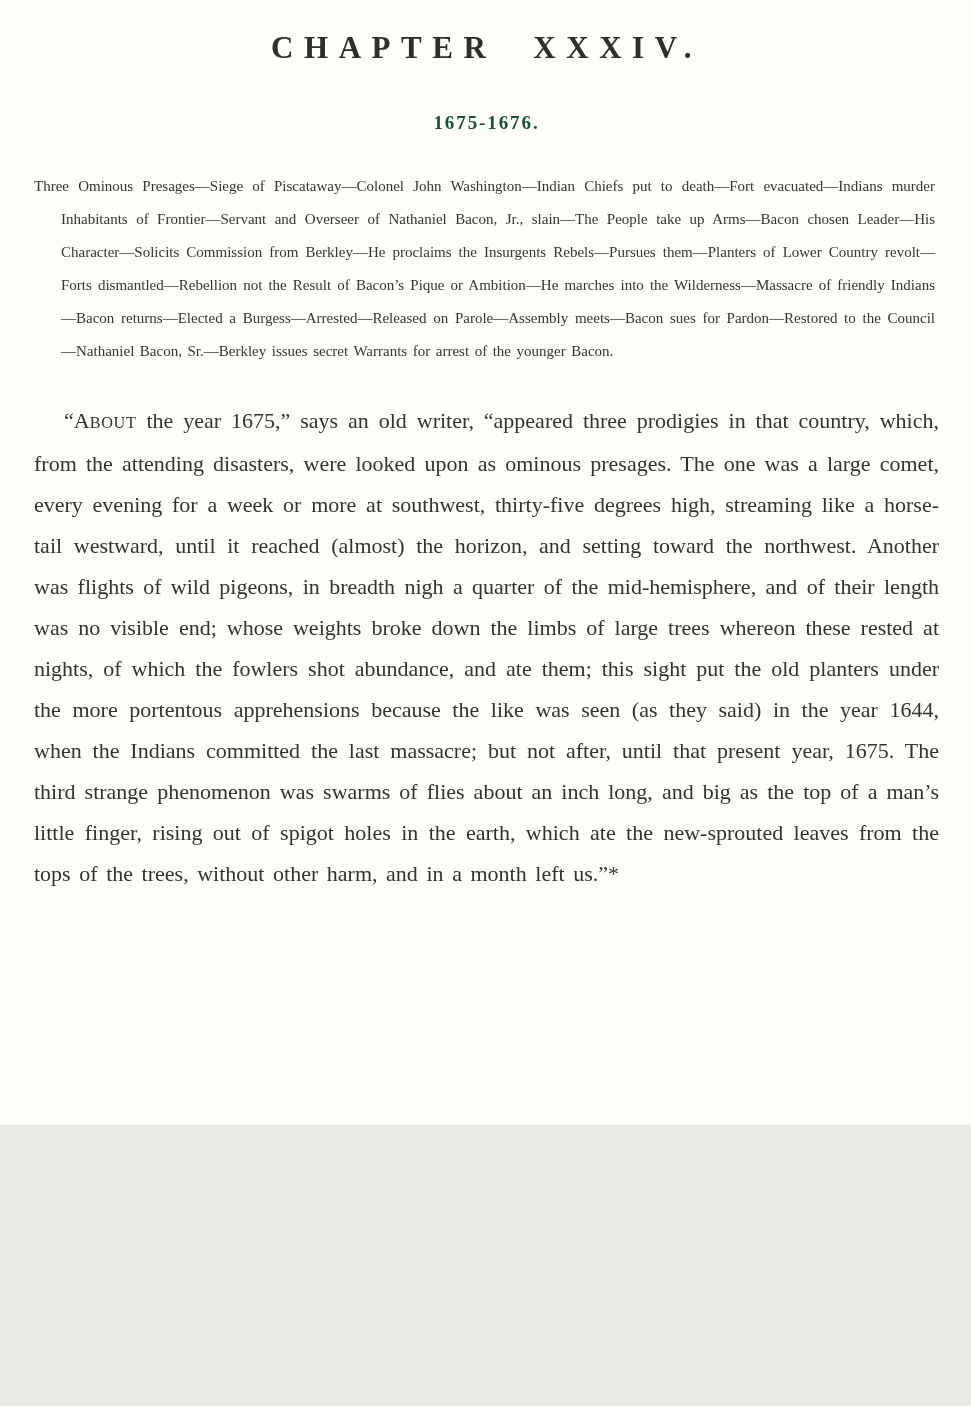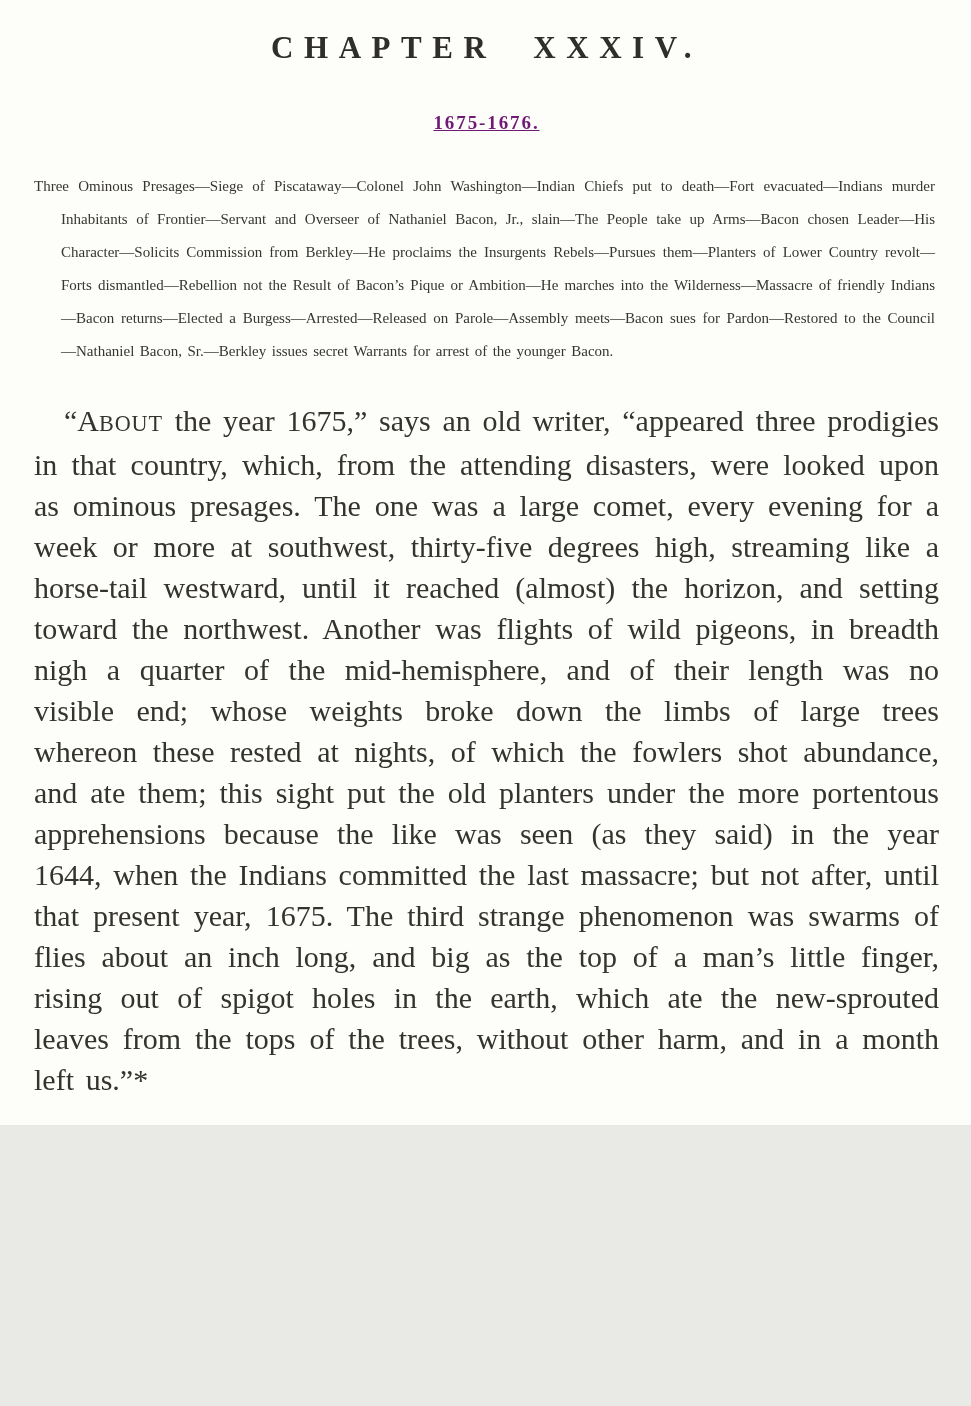--- a/index.html
+++ b/index.html
@@ -27,36 +27,35 @@
     letter-spacing: 0.34em;
     word-spacing: 0.6em;
     color: #2f2e2a;
   }
   .chapter-date {
     margin-top: 46px;
     text-align: center;
     font-size: 19px;
     font-weight: bold;
     letter-spacing: 0.10em;
-    color: #701a75;
-    text-decoration: underline;
+    color: #14532d;
   }
   .summary {
     margin: 36px 4px 0 0;
     font-size: 15px;
     line-height: 33px;
     text-align: justify;
     padding-left: 27px;
     text-indent: -27px;
     color: #363530;
     word-spacing: 0.12em;
   }
   .body-para {
     margin: 0;
-    font-size: 30px;
+    font-size: 22px;
     line-height: 41px;
     text-align: justify;
     color: #34332e;
     word-spacing: 0.14em;
   }
   .para1 {
     margin-top: 32px;
     text-indent: 30px;
   }
   .para2 {

